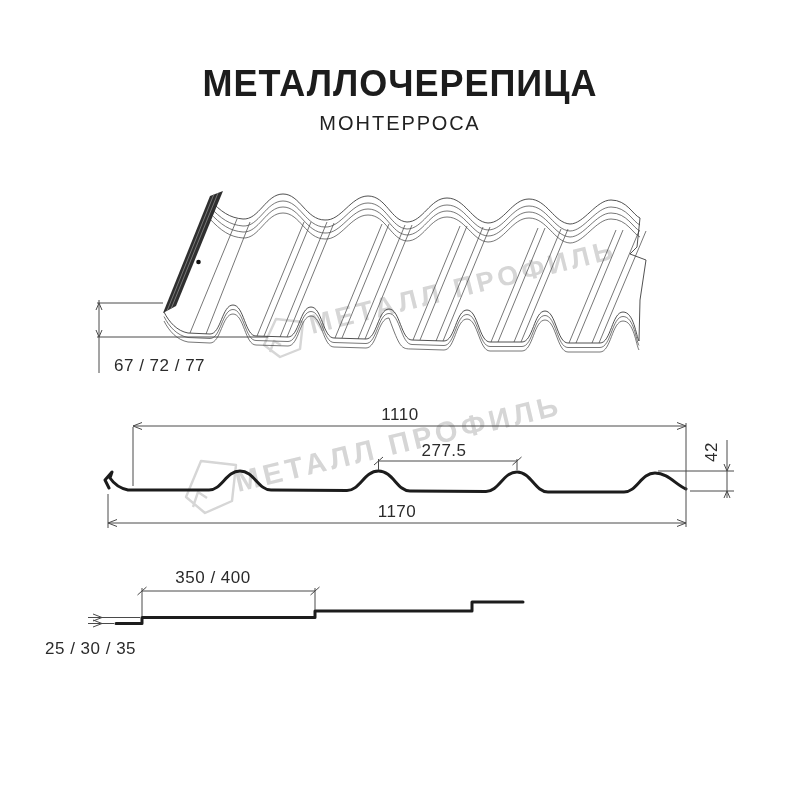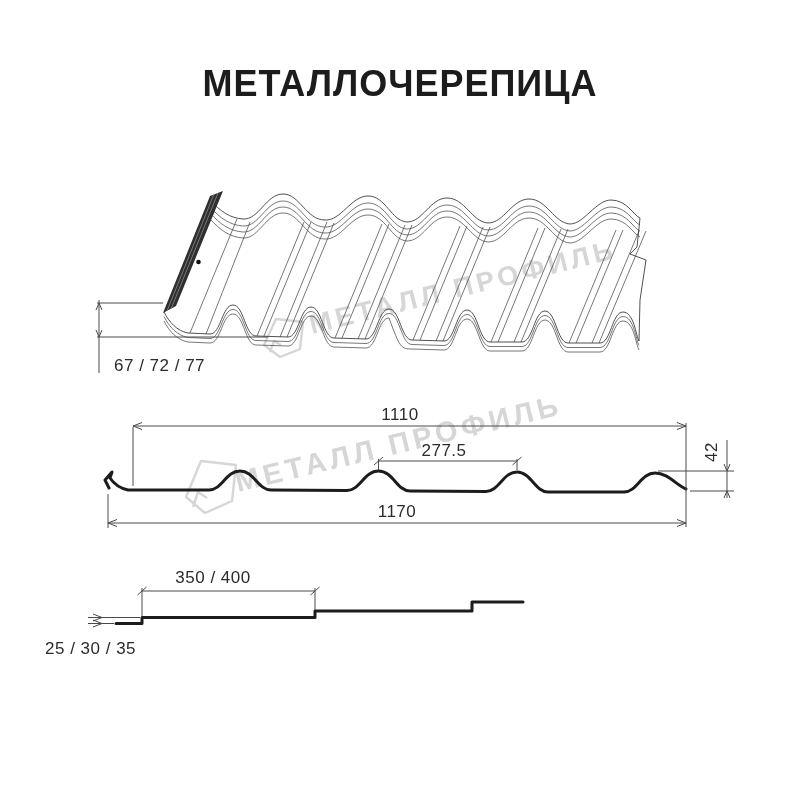--- a/index.html
+++ b/index.html
@@ -17,20 +17,21 @@
   .wmtxt{font-family:"Liberation Sans",sans-serif;font-weight:600;fill:var(--wm,#d6d6d6);letter-spacing:4px;}
   .wmstroke{stroke:var(--wm,#d6d6d6);stroke-width:2.4;fill:none;stroke-linejoin:round;}
 </style>
 </head>
 <body>
 
 <div class="page">
 
   <div class="hdr">
     <div class="title">МЕТАЛЛОЧЕРЕПИЦА</div>
+    <div class="subtitle">МОНТЕРРОСА</div>
   </div>
 
   <svg width="800" height="800" viewBox="0 0 800 800">
     <defs>
       <clipPath id="sheetClip">
         <path d="M213,186 L656,186 L656,356 L158,356 L158,324 Z"></path>
       </clipPath>
     </defs>
 
     <g>

